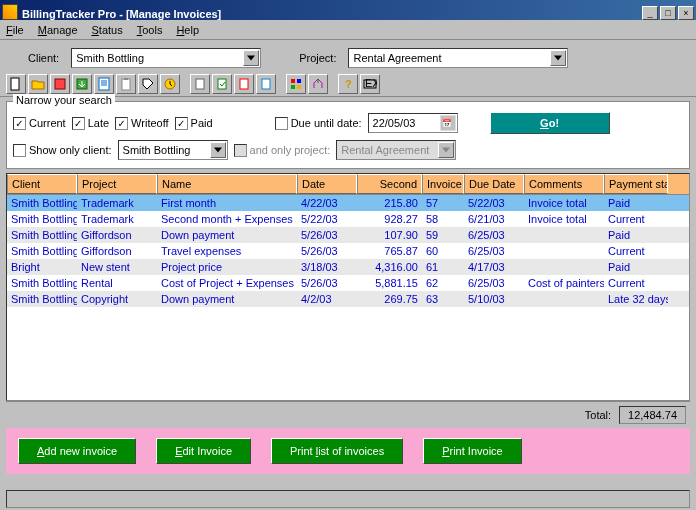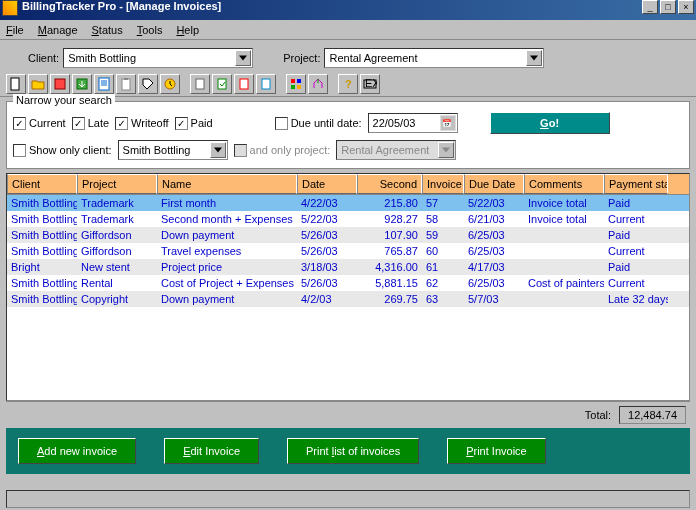--- a/index.html
+++ b/index.html
@@ -1,25 +1,25 @@
 <!DOCTYPE html>
 <html><head>
 <meta charset="utf-8">
 <style>
 * { box-sizing: border-box; margin: 0; padding: 0; font-family: Tahoma, Arial, sans-serif; font-size: 11px; }
 body { background: #c0c0c0; width: 696px; height: 510px; overflow: hidden; }
-.titlebar { background: linear-gradient(to right, #0a246a, #3a6ea5); color: #fff; height: 20px; display: flex; align-items: flex-start; padding: 0 2px; }
+.titlebar { background: linear-gradient(to right, #0a246a, #3a6ea5); color: #fff; height: 20px; display: flex; align-items: flex-end; padding: 0 2px; }
 .titlebar .icon { width: 16px; height: 16px; margin-right: 4px; background: linear-gradient(45deg, #ff8800, #ffcc00); border: 1px solid #444; }
 .titlebar .title { flex: 1; font-weight: bold; }
 .titlebar .winbtns { display: flex; gap: 2px; }
 .titlebar .winbtn { width: 16px; height: 14px; background: #c0c0c0; border: 1px solid #fff; border-right-color: #444; border-bottom-color: #444; display: flex; align-items: center; justify-content: center; font-size: 9px; font-family: Arial; color: #000; cursor: pointer; }
 .menubar { background: #c0c0c0; height: 20px; display: flex; align-items: center; padding: 0 6px; border-bottom: 1px solid #888; }
 .menubar span { margin-right: 14px; cursor: pointer; }
 .menubar span u { text-decoration: underline; }
-.filterrow { padding: 8px 8px 4px 8px; display: flex; align-items: center; }
+.filterrow { padding: 8px 8px 4px 8px; display: flex; align-items: center; gap: 8px; }
 .lbl { margin-right: 4px; }
 .combo { background: #fff; border: 1px inset #888; height: 20px; display: flex; align-items: center; padding: 0 4px; color: #000; position: relative; }
 .combo .arrow { position: absolute; right: 1px; top: 1px; bottom: 1px; width: 16px; background: #c0c0c0; border: 1px solid #fff; border-right-color: #666; border-bottom-color: #666; display: flex; align-items: center; justify-content: center; }
 .combo .arrow svg { width: 8px; height: 6px; }
 .toolbar { padding: 2px 6px; display: flex; gap: 2px; border-bottom: 1px solid #888; }
 .tbtn { width: 20px; height: 20px; border: 1px solid #fff; border-right-color: #666; border-bottom-color: #666; background: #c0c0c0; display: flex; align-items: center; justify-content: center; cursor: pointer; }
 .tbtn svg { width: 14px; height: 14px; }
 .fieldset { margin: 4px 6px; border: 1px solid #888; background: #fff; padding: 4px 6px 8px 6px; position: relative; }
 .fieldset legend { position: absolute; top: -8px; left: 6px; background: #fff; padding: 0 3px; font-size: 11px; }
 .fsrow { display: flex; align-items: center; gap: 6px; margin-top: 6px; }
@@ -31,21 +31,21 @@
 .grid { margin: 0 6px; border: 1px inset #888; background: #fff; height: 228px; overflow: hidden; }
 .ghead { display: flex; background: #fdba74; border-bottom: 1px solid #888; }
 .ghead div { padding: 3px 4px; border-right: 1px solid #fff; border-left: 1px solid #888; border-top: 1px solid #fff; border-bottom: 1px solid #666; white-space: nowrap; overflow: hidden; color: #000; }
 .grow { display: flex; border-bottom: 0px solid #ddd; color: #0000cc; cursor: pointer; }
 .grow:nth-child(odd) { background: #e8e8e8; }
 .grow.sel { background: #7ec0ee; }
 .grow div { padding: 2px 4px; white-space: nowrap; overflow: hidden; }
 .c0{width:70px}.c1{width:80px}.c2{width:140px}.c3{width:60px}.c4{width:65px;text-align:right}.c5{width:42px}.c6{width:60px}.c7{width:80px}.c8{width:64px}
 .totalrow { display: flex; justify-content: flex-end; align-items: center; padding: 4px; gap: 8px; background: #c0c0c0; margin: 0 6px; border-top: 1px solid #888; }
 .totalbox { background: #c0c0c0; border: 1px inset #888; padding: 2px 8px; }
-.btnrow { display: flex; gap: 28px; padding: 10px 12px; background: #0f766e; margin: 0 6px; }
+.btnrow { display: flex; gap: 20px; padding: 10px 12px; background: #f9a8d4; margin: 0 6px; }
 .greenbtn { background: #008800; color: #fff; border: 1px solid #fff; border-right-color: #444; border-bottom-color: #444; padding: 6px 18px; cursor: pointer; }
 .greenbtn u { text-decoration: underline; }
 .statusbar { position: absolute; bottom: 2px; left: 6px; right: 6px; height: 18px; border: 1px inset #888; background: #c0c0c0; }
 .disabled { color: #888; }
 </style>
 </head>
 <body>
 
 <div class="titlebar">
   <div class="icon"></div>
@@ -320,21 +320,21 @@
         <div class="c7">Cost of painters</div>
         <div class="c8">Current</div>
       </div>
       <div class="grow">
         <div class="c0">Smith Bottling</div>
         <div class="c1">Copyright</div>
         <div class="c2">Down payment</div>
         <div class="c3">4/2/03</div>
         <div class="c4">269.75</div>
         <div class="c5">63</div>
-        <div class="c6">5/7/03</div>
+        <div class="c6">5/10/03</div>
         <div class="c7"></div>
         <div class="c8">Late 32 days</div>
       </div>
     </div>
 </div>
 
 <div class="totalrow">
   <span>Total:</span>
   <div class="totalbox">12,484.74</div>
 </div>

